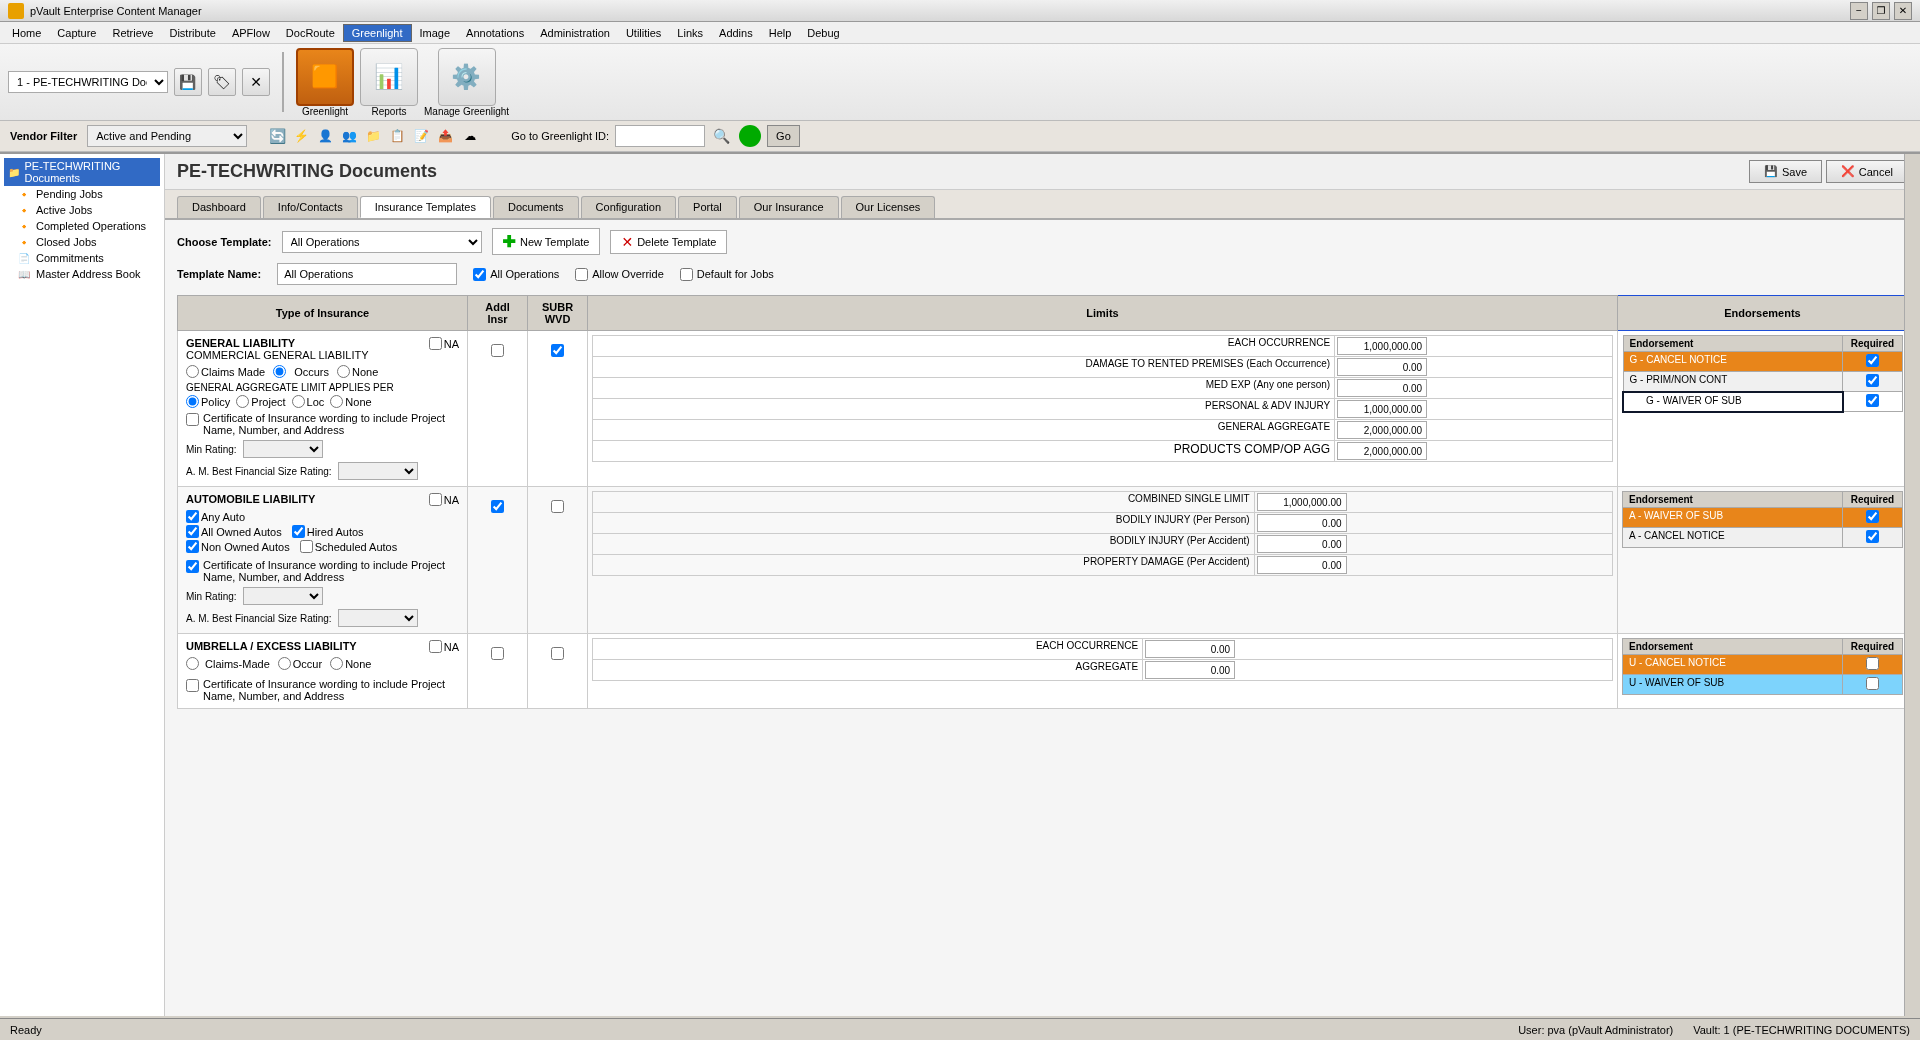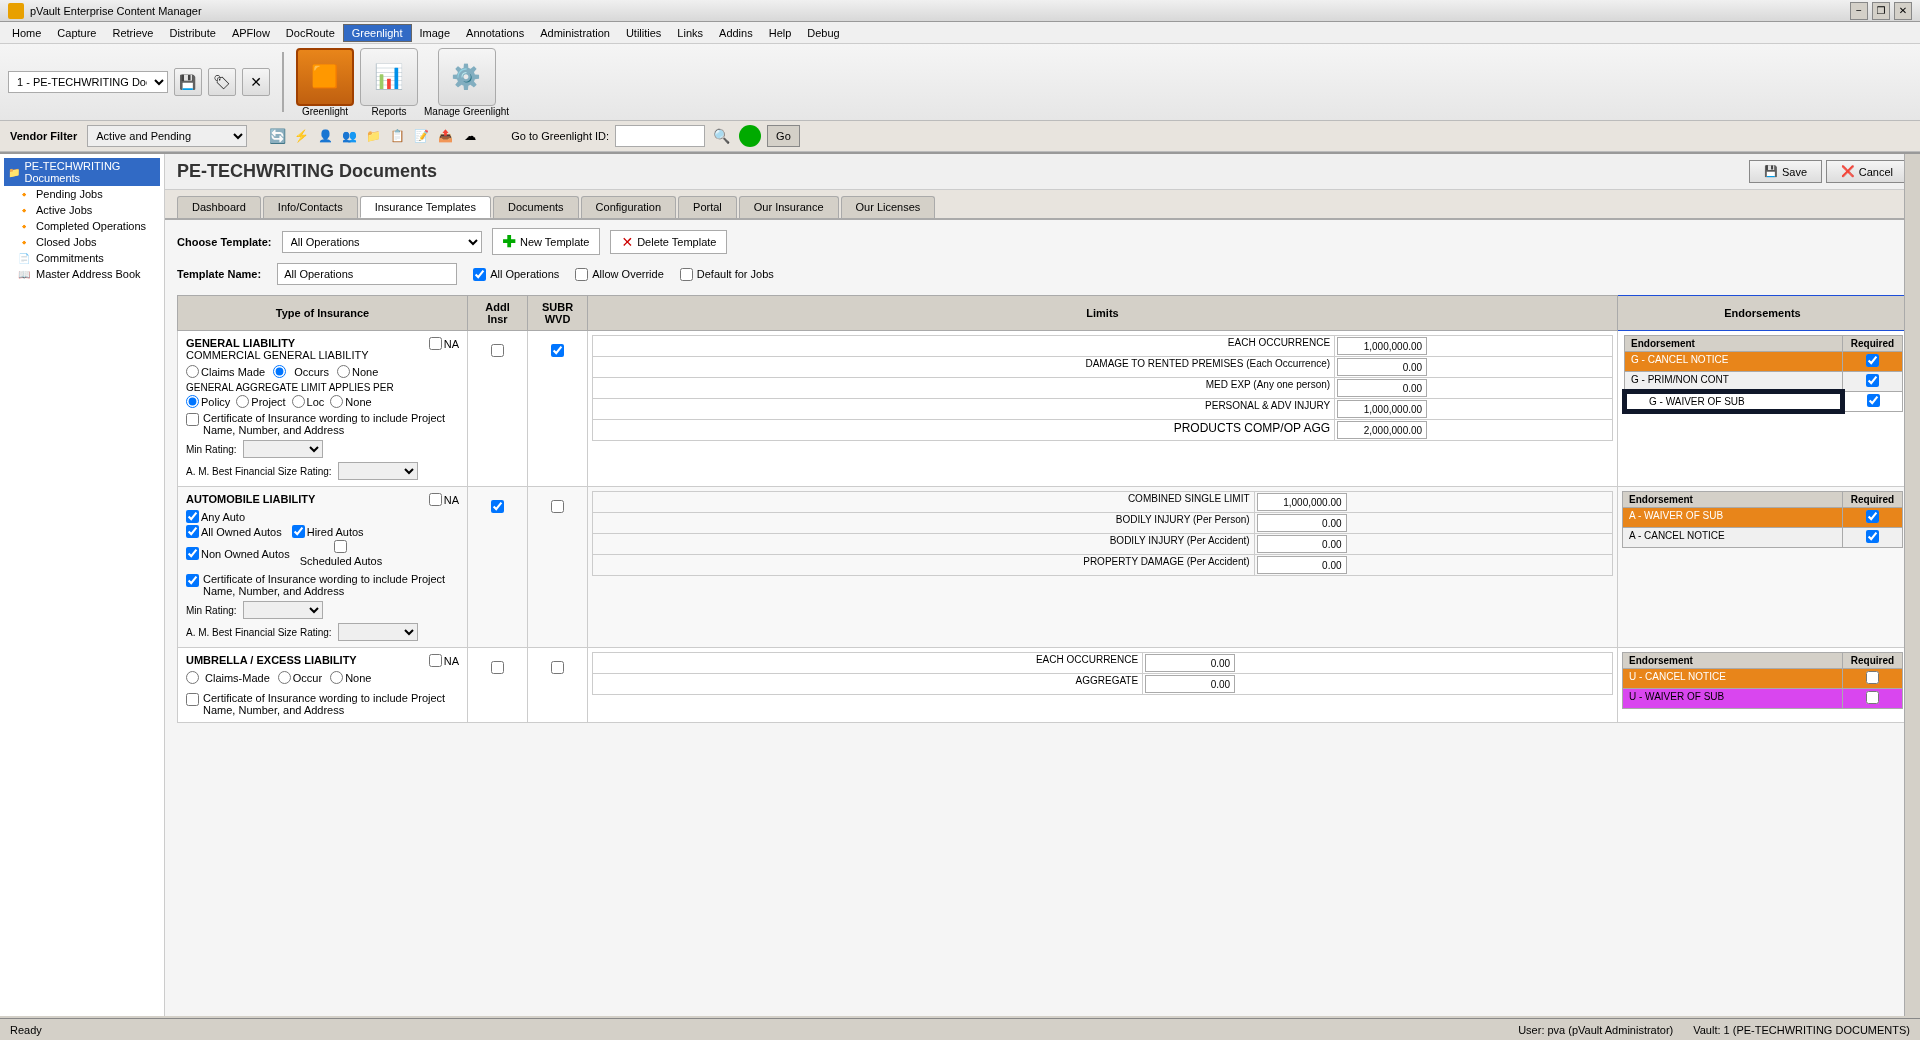--- a/index.html
+++ b/index.html
@@ -324,20 +324,24 @@
                 </tr>
                 <tr>
                   <td style="font-size: 10px; text-align: right; padding: 1px 4px;">MED EXP (Any one person)</td>
                   <td style="padding: 1px 2px;"><input type="text" style="width: 90px; height: 18px; border: 1px solid rgb(170, 170, 170); text-align: right; padding: 1px 4px; font-size: 10px;" value="0.00"></td>
                 </tr>
                 <tr>
                   <td style="font-size: 10px; text-align: right; padding: 1px 4px;">PERSONAL &amp; ADV INJURY</td>
                   <td style="padding: 1px 2px;"><input type="text" style="width: 90px; height: 18px; border: 1px solid rgb(170, 170, 170); text-align: right; padding: 1px 4px; font-size: 10px;" value="1,000,000.00"></td>
                 </tr>
                 <tr>
+                  <td style="font-size: 10px; text-align: right; padding: 1px 4px;">GENERAL AGGREGATE</td>
+                  <td style="padding: 1px 2px;"><input type="text" style="width: 90px; height: 18px; border: 1px solid rgb(170, 170, 170); text-align: right; padding: 1px 4px; font-size: 10px;" value="2,000,000.00"></td>
+                </tr>
+                <tr>
                   <td style="font-size: 12px; text-align: right; padding: 1px 4px;">PRODUCTS COMP/OP AGG</td>
                   <td style="padding: 1px 2px;"><input type="text" style="width: 90px; height: 18px; border: 1px solid rgb(170, 170, 170); text-align: right; padding: 1px 4px; font-size: 10px;" value="2,000,000.00"></td>
                 </tr>
               </tbody>
                 </table>
             </td>
 
             <td style="border: 1px solid #ccc; padding: 4px; vertical-align: top;">
               <table style="width: 100%; border-collapse: collapse;">
                 <thead>
@@ -353,21 +357,21 @@
                       <input type="checkbox" checked="" style="">
                     </td>
                   </tr>
                   <tr style="background: #f0f0f0;">
                     <td style="border: 1px solid #aaa; padding: 2px 6px; font-size: 10px;">G - PRIM/NON CONT</td>
                     <td style="border: 1px solid #aaa; padding: 2px 6px; text-align: center;">
                       <input type="checkbox" checked="" style="">
                     </td>
                   </tr>
                   <tr style="background: white;">
-                    <td style="border: 5px solid #0f172a; padding: 2px 22px; font-size: 10px;">G - WAIVER OF SUB</td>
+                    <td style="border: 2px solid #0f172a; padding: 2px 22px; font-size: 10px;">G - WAIVER OF SUB</td>
                     <td style="border: 1px solid #aaa; padding: 2px 6px; text-align: center;">
                       <input type="checkbox" checked="" style="">
                     </td>
                   </tr>
                 </tbody>
               </table>
             </td>
           </tr>
 
           <tr>
@@ -395,21 +399,21 @@
                   <label style="display: flex; align-items: center; gap: 2px; font-size: 10px;">
                     <input type="checkbox" checked="" style="">
                     <span>Hired Autos</span>
                   </label>
                 </div>
                 <div style="display: flex; gap: 10px; margin-top: 2px;">
                   <label style="display: flex; align-items: center; gap: 2px; font-size: 10px;">
                     <input type="checkbox" checked="" style="">
                     <span>Non Owned Autos</span>
                   </label>
-                  <label style="display: flex; align-items: center; gap: 2px; font-size: 10px; flex-direction: column;">
+                  <label style="display: flex; align-items: center; gap: 2px; font-size: 10px;">
                     <input type="checkbox" style="">
                     <span>Scheduled Autos</span>
                   </label>
                 </div>
               </div>
               <div style="margin-top: 6px;">
                 <label style="display: flex; align-items: flex-start; gap: 4px; font-size: 10px; cursor: pointer;">
                   <input type="checkbox" checked="" style="margin-top: 1px;">
                   <span>Certificate of Insurance wording to include Project Name, Number, and Address</span>
                 </label>
@@ -544,21 +548,21 @@
                     <th style="background: #d4d0c8; border: 1px solid #aaa; padding: 2px 6px; font-size: 10px; text-align: center; width: 60px;">Required</th>
                   </tr>
                 </thead>
                 <tbody>
                   <tr style="background: #e8851a;">
                     <td style="border: 1px solid #aaa; padding: 2px 6px; font-size: 10px; color: white;">U - CANCEL NOTICE</td>
                     <td style="border: 1px solid #aaa; padding: 2px 6px; text-align: center;">
                       <input type="checkbox" style="">
                     </td>
                   </tr>
-                  <tr style="background: #d946ef;">
+                  <tr style="background: #7dd3fc;">
                     <td style="border: 1px solid #aaa; padding: 2px 6px; font-size: 10px;">U - WAIVER OF SUB</td>
                     <td style="border: 1px solid #aaa; padding: 2px 6px; text-align: center;">
                       <input type="checkbox" style="">
                     </td>
                   </tr>
                 </tbody>
               </table>
             </td>
           </tr>
 

